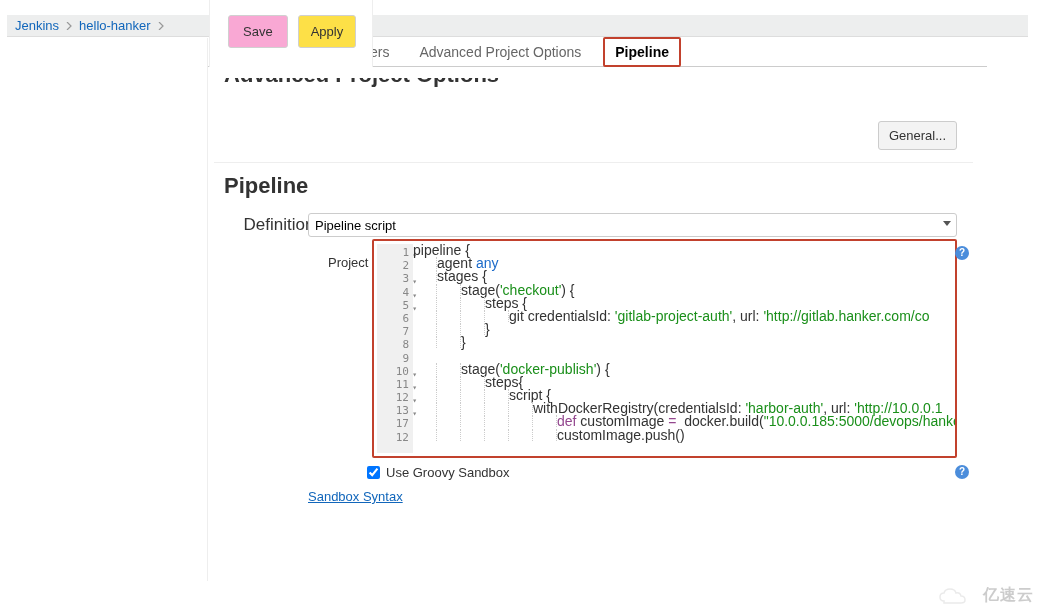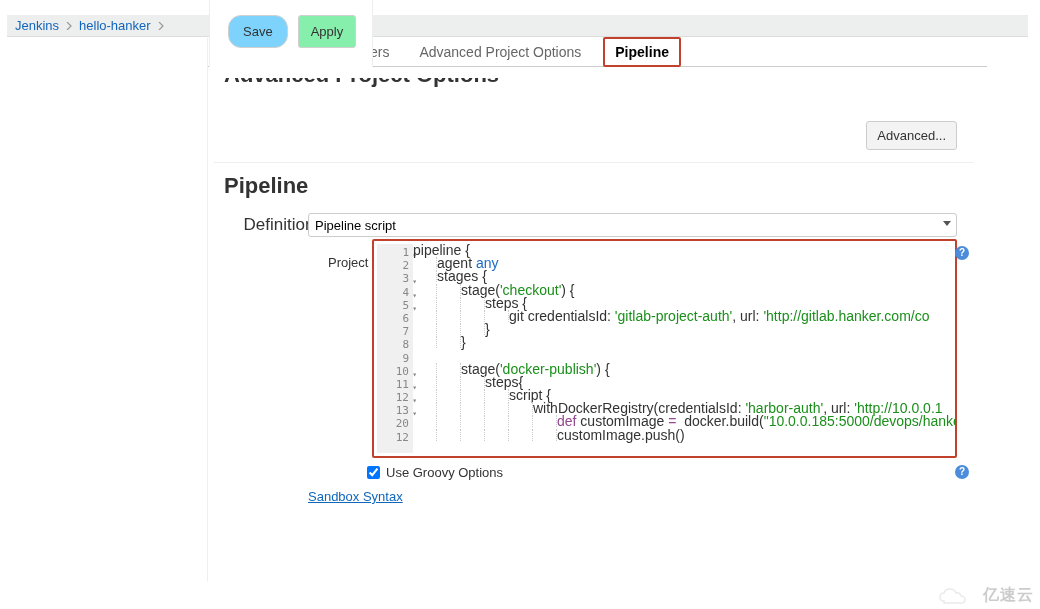--- a/index.html
+++ b/index.html
@@ -49,22 +49,22 @@
   .tok-str{color:#1a8f1a;}
   .tok-def{color:#1b6ac9;margin-top:22px;}
   .help-icon { position:absolute; width:14px; height:14px; border-radius:50%; background:#4b8ddb; color:#fff; font-size:10px; font-weight:bold; text-align:center; line-height:14px; cursor:pointer;}
 
   .sandbox-row { position:absolute; top:398px; left:159px; right:22px; display:flex; align-items:center;}
   .sandbox-row input{margin-right:6px;}
   .syntax-link { position:absolute; top:422px; left:100px; color:#1166bb; text-decoration:underline; cursor:pointer; font-size:13px;}
 
   
   .footer-box { position:absolute; left: 1px; bottom: 0; width: 164px; height: 72px; border:1px solid #eee; border-bottom:none; border-left:1px solid #eee; background:#fff; box-shadow: 0 -1px 0 rgba(0,0,0,0.03); display:flex; align-items:center; gap:10px; padding-left: 18px;}
-  .btn-save{background:#7dd3fc;border:1px solid #d0d0d0;color:#333;font-size:13px;padding:8px 14px;border-radius:13px;cursor:pointer;}
-  .btn-apply{background:#86efac;border:1px solid #d0d0d0;color:#333;font-size:13px;padding:8px 12px;border-radius:3px;cursor:pointer;}
+  .btn-save{background:#f9a8d4;border:1px solid #d0d0d0;color:#333;font-size:13px;padding:8px 14px;border-radius:3px;cursor:pointer;}
+  .btn-apply{background:#fde047;border:1px solid #d0d0d0;color:#333;font-size:13px;padding:8px 12px;border-radius:3px;cursor:pointer;}
 
   
   .watermark{position:absolute; right:6px; bottom:3px; font-size:16px; color:#ccc; font-weight:bold; letter-spacing:1px; display:flex; align-items:center; gap:17px;}
   .watermark svg{opacity:0.4;}
 </style>
 </head>
 <body>
 
 <div class="top-bar">
   <a class="crumb">Jenkins</a>
@@ -88,21 +88,21 @@
     <div class="tab">Build Triggers</div>
     <div class="tab">Advanced Project Options</div>
     <div class="tab active">Pipeline</div>
   </div>
 
   <div class="content">
 
     <div class="section-title-cut">Advanced Project Options</div>
 
     <div class="adv-row">
-      <button class="btn-adv">Advanced...</button>
+      <button class="btn-adv">General...</button>
     </div>
 
     <div class="hr"></div>
 
     <div class="section-title">Pipeline</div>
 
     <div class="row def-row">
       <div class="row-label">Definition</div>
       <div class="select-container" style="margin-left:-8px;">
         <select class="select">
@@ -121,30 +121,30 @@
           <span class="ln">4<span class="fold">▾</span></span>
           <span class="ln">5<span class="fold">▾</span></span>
           <span class="ln">6</span>
           <span class="ln">7</span>
           <span class="ln">8</span>
           <span class="ln">9</span>
           <span class="ln">10<span class="fold">▾</span></span>
           <span class="ln">11<span class="fold">▾</span></span>
           <span class="ln">12<span class="fold">▾</span></span>
           <span class="ln">13<span class="fold">▾</span></span>
-          <span class="ln">20</span>
+          <span class="ln">17</span>
           <span class="ln">12</span>
         </div>
       <div class="code" id="code"><span class="line"><span>pipeline {</span></span><span class="line"><span class="indent" style="width:24px"></span><span>agent </span><span class="tok-def">any</span></span><span class="line"><span class="indent" style="width:24px"></span><span>stages {</span></span><span class="line"><span class="indent" style="width:24px"></span><span class="indent" style="width:24px"></span><span>stage(</span><span class="tok-str">'checkout'</span><span>) {</span></span><span class="line"><span class="indent" style="width:24px"></span><span class="indent" style="width:24px"></span><span class="indent" style="width:24px"></span><span>steps {</span></span><span class="line"><span class="indent" style="width:24px"></span><span class="indent" style="width:24px"></span><span class="indent" style="width:24px"></span><span class="indent" style="width:24px"></span><span>git credentialsId: </span><span class="tok-str">'gitlab-project-auth'</span><span>, url: </span><span class="tok-str">'http://gitlab.hanker.com/co</span></span><span class="line"><span class="indent" style="width:24px"></span><span class="indent" style="width:24px"></span><span class="indent" style="width:24px"></span><span>}</span></span><span class="line"><span class="indent" style="width:24px"></span><span class="indent" style="width:24px"></span><span>}</span></span><span class="line"><span></span></span><span class="line"><span class="indent" style="width:24px"></span><span class="indent" style="width:24px"></span><span>stage(</span><span class="tok-str">'docker-publish'</span><span>) {</span></span><span class="line"><span class="indent" style="width:24px"></span><span class="indent" style="width:24px"></span><span class="indent" style="width:24px"></span><span>steps{</span></span><span class="line"><span class="indent" style="width:24px"></span><span class="indent" style="width:24px"></span><span class="indent" style="width:24px"></span><span class="indent" style="width:24px"></span><span>script {</span></span><span class="line"><span class="indent" style="width:24px"></span><span class="indent" style="width:24px"></span><span class="indent" style="width:24px"></span><span class="indent" style="width:24px"></span><span class="indent" style="width:24px"></span><span>withDockerRegistry(credentialsId: </span><span class="tok-str">'harbor-auth'</span><span>, url: </span><span class="tok-str">'http://10.0.0.1</span></span><span class="line"><span class="indent" style="width:24px"></span><span class="indent" style="width:24px"></span><span class="indent" style="width:24px"></span><span class="indent" style="width:24px"></span><span class="indent" style="width:24px"></span><span class="indent" style="width:24px"></span><span class="tok-kw">def</span><span> customImage </span><span class="tok-kw">=</span><span>  docker.build(</span><span class="tok-str">"10.0.0.185:5000/devops/hanker-hel</span></span><span class="line"><span class="indent" style="width:24px"></span><span class="indent" style="width:24px"></span><span class="indent" style="width:24px"></span><span class="indent" style="width:24px"></span><span class="indent" style="width:24px"></span><span class="indent" style="width:24px"></span><span>customImage.push()</span></span></div>
     </div>
     <div class="help-icon" style="top:179px; right:18px;">?</div>
 
     <div class="sandbox-row">
       <input type="checkbox" checked="" style="">
-      <span>Use Groovy Options</span>
+      <span>Use Groovy Sandbox</span>
     </div>
     <div class="help-icon" style="top:398px; right:18px;">?</div>
 
     <a class="syntax-link">Sandbox Syntax</a>
 
     <div class="footer-box">
       <button class="btn-save">Save</button>
       <button class="btn-apply">Apply</button>
     </div>
 

